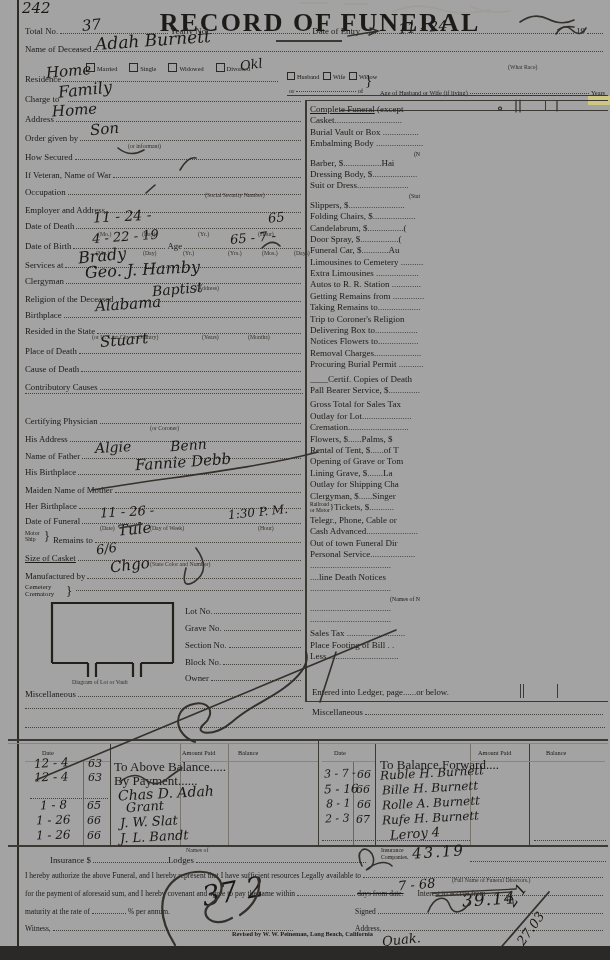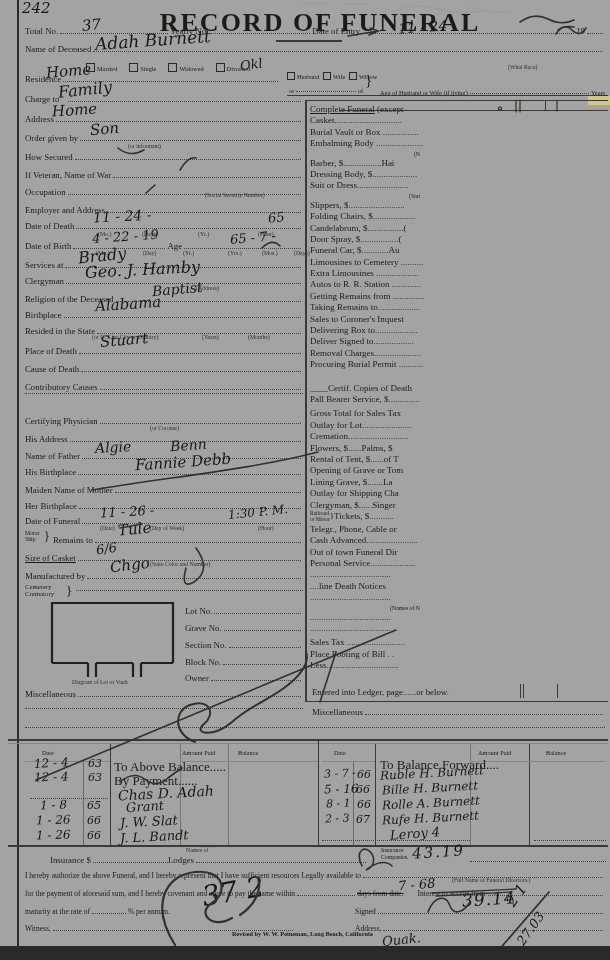--- a/index.html
+++ b/index.html
@@ -340,26 +340,26 @@
     <div class="cline">Slippers, $.........................</div>
     <div class="cline">Folding Chairs, $...................</div>
     <div class="cline">Candelabrum, $................(</div>
     <div class="cline">Door Spray, $.................(</div>
     <div class="cline">Funeral Car, $............Au</div>
     <div class="cline">Limousines to Cemetery .............</div>
     <div class="cline">Extra Limousines ...................</div>
     <div class="cline">Autos to R. R. Station .............</div>
     <div class="cline">Getting Remains from ...............</div>
     <div class="cline">Taking Remains to...................</div>
-    <div class="cline">Sales to Coroner's Inquest</div>
+    <div class="cline">Trip to Coroner's Religion</div>
     <div class="cline">Delivering Box to...................</div>
-    <div class="cline">Deliver Signed to..................</div>
+    <div class="cline">Notices Flowers to..................</div>
     <div class="cline">Removal Charges.....................</div>
     <div class="cline">Procuring Burial Permit ............</div>
-    <div class="cline" style="margin-top:12px;">____Certif. Copies of Death</div>
+    <div class="cline" style="margin-top:3px;">____Certif. Copies of Death</div>
     <div class="cline">Pall Bearer Service, $..............</div>
     <div class="cline" style="margin-top:3px;">Gross Total for Sales Tax</div>
     <div class="cline">Outlay for Lot......................</div>
     <div class="cline">Cremation...........................</div>
     <div class="cline">Flowers, $......Palms, $</div>
     <div class="cline">Rental of Tent, $......of T</div>
     <div class="cline">Opening of Grave or Tom</div>
     <div class="cline">Lining Grave, $.......La</div>
     <div class="cline">Outlay for Shipping Cha</div>
     <div class="cline">Clergyman, $......Singer</div>

